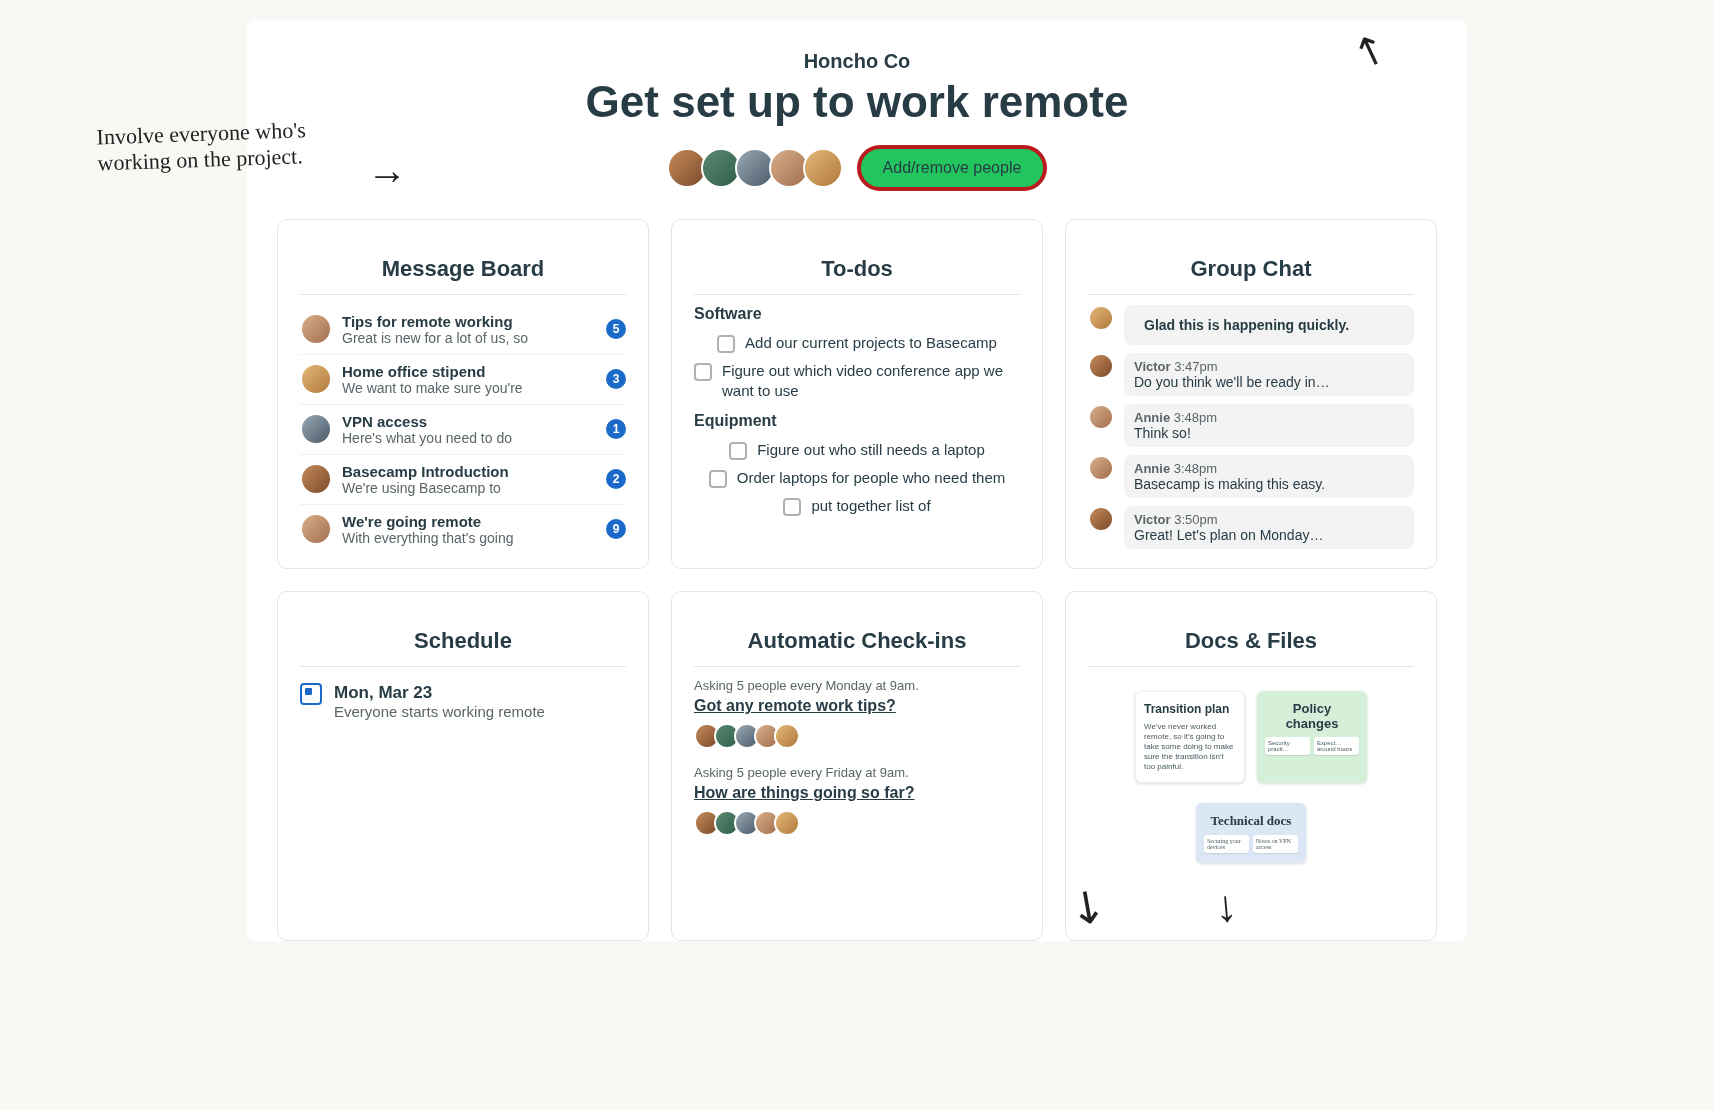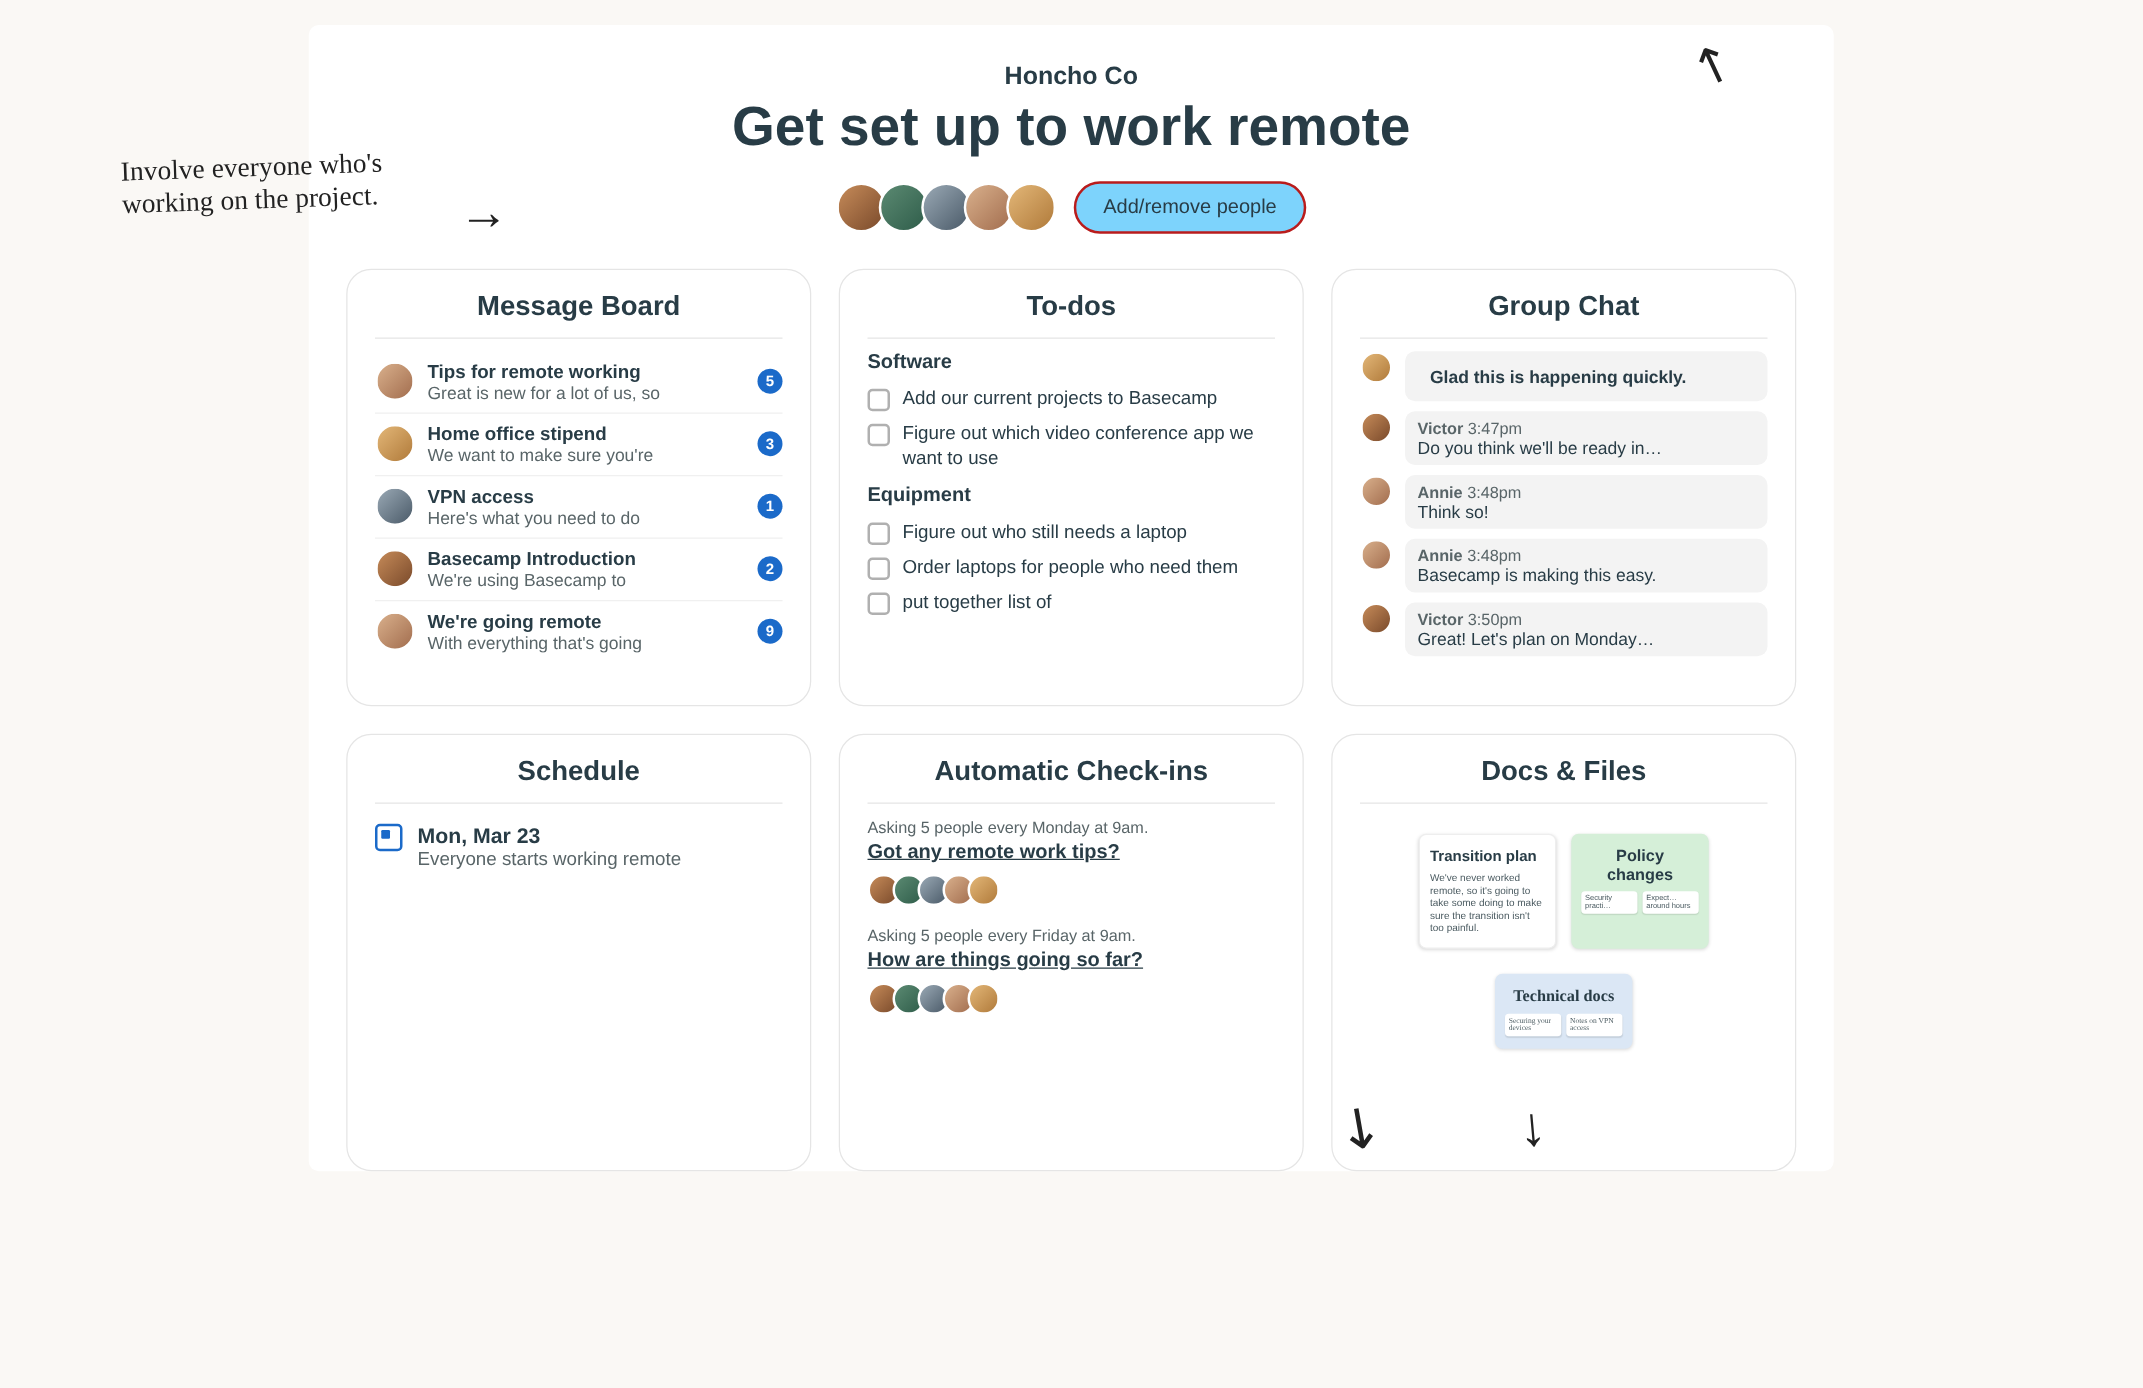--- a/index.html
+++ b/index.html
@@ -77,38 +77,38 @@
 }
 .avatar:first-child { margin-left: 0; }
 .avatar.sm { width: 32px; height: 32px; }
 .avatar.xs { width: 26px; height: 26px; }
 .avatar.a1 { background: linear-gradient(135deg,#c68b59,#7a4a2b);}
 .avatar.a2 { background: linear-gradient(135deg,#5b8a72,#2f5d4a);}
 .avatar.a3 { background: linear-gradient(135deg,#9aa9b5,#4a5a68);}
 .avatar.a4 { background: linear-gradient(135deg,#d9b08c,#a26d4e);}
 .avatar.a5 { background: linear-gradient(135deg,#e3b778,#b07a3a);}
 .pill-btn {
-  border: 2px solid #b91c1c;
-  background: #7dd3fc;
+  border: 4px solid #b91c1c;
+  background: #22c55e;
   border-radius: 999px;
   padding: 10px 22px;
   font-size: 16px;
   color: #283c46;
   cursor: pointer;
 }
 .grid {
   display: grid;
   grid-template-columns: repeat(3, 1fr);
   gap: 22px;
 }
 .card {
   border: 1px solid #e5e5e5;
-  border-radius: 20px;
+  border-radius: 10px;
   background: #fff;
-  padding: 16px 22px 0;
+  padding: 36px 22px 0;
   height: 350px;
   overflow: hidden;
 }
 .card-title {
   text-align: center;
   font-size: 22px;
   font-weight: 700;
   color: #283c46;
   padding-bottom: 12px;
   margin-bottom: 10px;
@@ -130,21 +130,21 @@
   font-weight: 700;
   font-size: 12px;
   width: 20px; height: 20px;
   border-radius: 50%;
   display: flex; align-items: center; justify-content: center;
   flex-shrink: 0;
   margin-top: 6px;
 }
 
 .section-label { font-weight: 700; font-size: 16px; margin: 8px 0 6px; color: #283c46; }
-.todo { display: flex; align-items: flex-start; gap: 10px; padding: 4px 0; }
+.todo { display: flex; align-items: flex-start; gap: 10px; padding: 4px 0; justify-content: center; }
 .chk {
   width: 18px; height: 18px; border: 2px solid #b0b0b0; border-radius: 4px;
   flex-shrink: 0; margin-top: 2px; cursor: pointer;
 }
 .todo-txt { font-size: 15px; color: #283c46; line-height: 1.3; }
 
 .chat .bubble-row { display: flex; gap: 10px; align-items: flex-start; margin-bottom: 8px; }
 .bubble {
   background: #f3f3f3;
   border-radius: 8px;

